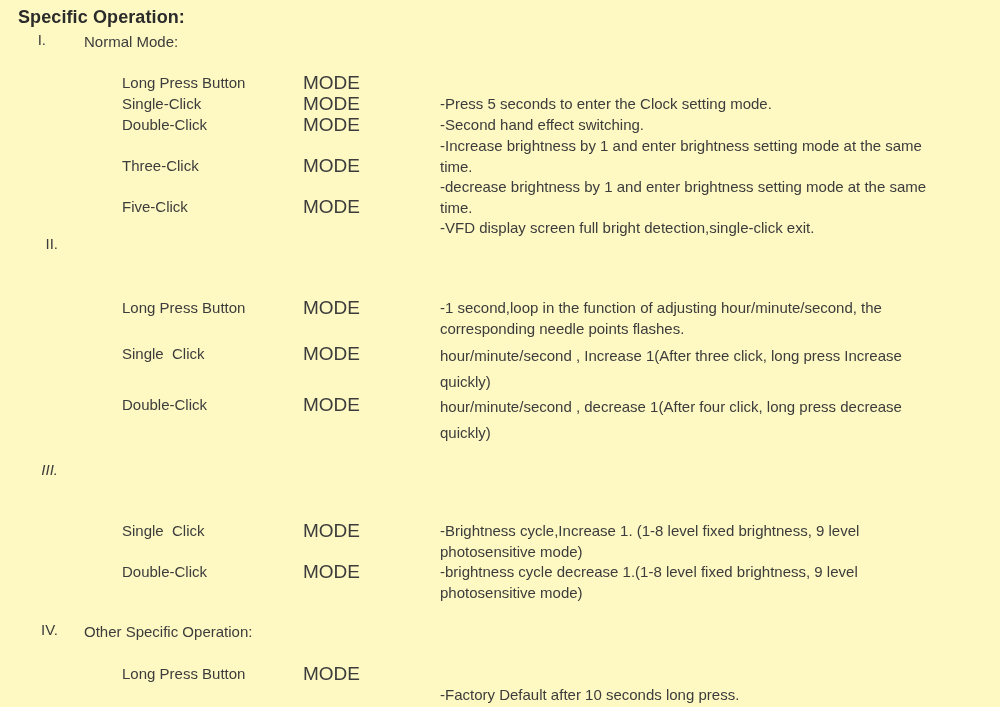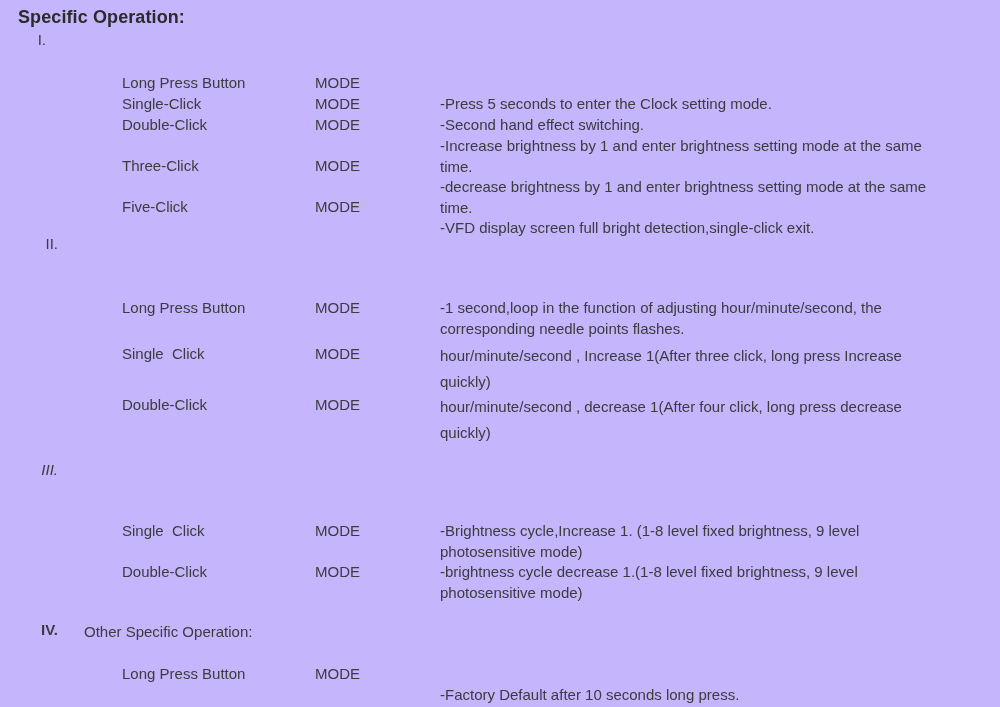--- a/index.html
+++ b/index.html
@@ -13,21 +13,21 @@
     overflow: hidden;
     font-family: "Liberation Sans", sans-serif;
     color: #3c3c3c;
     -webkit-font-smoothing: antialiased;
   }
 
   .page {
     position: relative;
     width: 1000px;
     height: 707px;
-    background: #c4b5fd;
+    background: #fef9c3;
   }
 
   
   .doc-title {
     position: absolute;
     left: 18px;
     top: 7px;
     font-size: 18px;
     font-weight: bold;
     color: #2b2b2b;
@@ -59,22 +59,22 @@
   .op-action {
     position: absolute;
     left: 122px;
     font-size: 15px;
     line-height: 21px;
     white-space: pre;
     color: #3c3c3c;
   }
   .op-mode {
     position: absolute;
-    left: 315px;
-    font-size: 15px;
+    left: 303px;
+    font-size: 19px;
     line-height: 21px;
     color: #3c3c3c;
     white-space: nowrap;
   }
   .op-desc {
     position: absolute;
     left: 440px;
     font-size: 15px;
     line-height: 21px;
     color: #3c3c3c;
@@ -85,20 +85,21 @@
   .block-title-wrap { width: 880px; }
 </style>
 </head>
 <body>
 
 <div class="page">
 
   <div class="doc-title">Specific Operation:</div>
 
   <div class="roman" style="left:0px; top:31px;">I.</div>
+  <div class="section-title block-title-wrap" style="top:31px;">Normal Mode:</div>
 
   <div class="op-row">
     <div class="op-action" style="top:72px;">Long Press Button</div>
     <div class="op-mode" style="top:72px;">MODE</div>
     <div class="op-desc wide" style="top:72px;">-Press 5 seconds to enter the Clock setting mode.</div>
   </div>
 
   <div class="op-row">
     <div class="op-action" style="top:93px;">Single-Click</div>
     <div class="op-mode" style="top:93px;">MODE</div>
@@ -150,21 +151,21 @@
     <div class="op-mode" style="top:520px;">MODE</div>
     <div class="op-desc" style="top:520px; width:508px;">-Brightness cycle,Increase 1. (1-8 level fixed brightness, 9 level photosensitive mode)</div>
   </div>
 
   <div class="op-row">
     <div class="op-action" style="top:561px;">Double-Click</div>
     <div class="op-mode" style="top:561px;">MODE</div>
     <div class="op-desc" style="top:561px; width:508px;">-brightness cycle decrease 1.(1-8 level fixed brightness, 9 level photosensitive mode)</div>
   </div>
 
-  <div class="roman" style="left:12px; top:621px;font-weight:bold;">IV.</div>
+  <div class="roman" style="left:12px; top:621px;">IV.</div>
   <div class="section-title block-title-wrap" style="top:621px;">Other Specific Operation:</div>
 
   <div class="op-row">
     <div class="op-action" style="top:663px;">Long Press Button</div>
     <div class="op-mode" style="top:663px;">MODE</div>
     <div class="op-desc wide" style="top:663px;">-Factory Default  after 10 seconds long press.</div>
   </div>
 
 </div>
 

